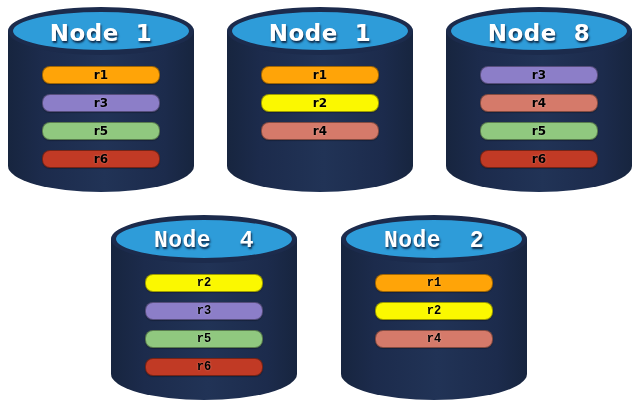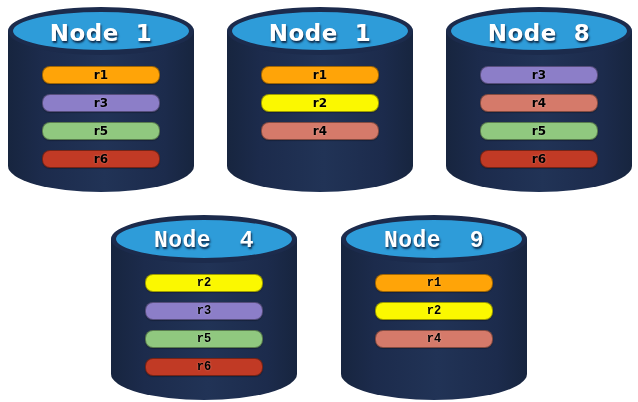--- a/index.html
+++ b/index.html
@@ -179,21 +179,21 @@
             <span>r5</span>
           </div>
           <div class="bar" style="background: rgb(193, 58, 37);">
             <span>r6</span>
           </div>
         </div>
   </div>
       <div class="cylinder">
     <div class="cyl-body"></div>
     <div class="cyl-top">
-      <span class="node-title">Node  9</span>
+      <span class="node-title">Node  2</span>
     </div>
     <div class="bars">
           <div class="bar" style="background: rgb(255, 164, 8);">
             <span>r1</span>
           </div>
           <div class="bar" style="background: rgb(251, 248, 0);">
             <span>r2</span>
           </div>
           <div class="bar" style="background: rgb(213, 122, 106);">
             <span>r4</span>

